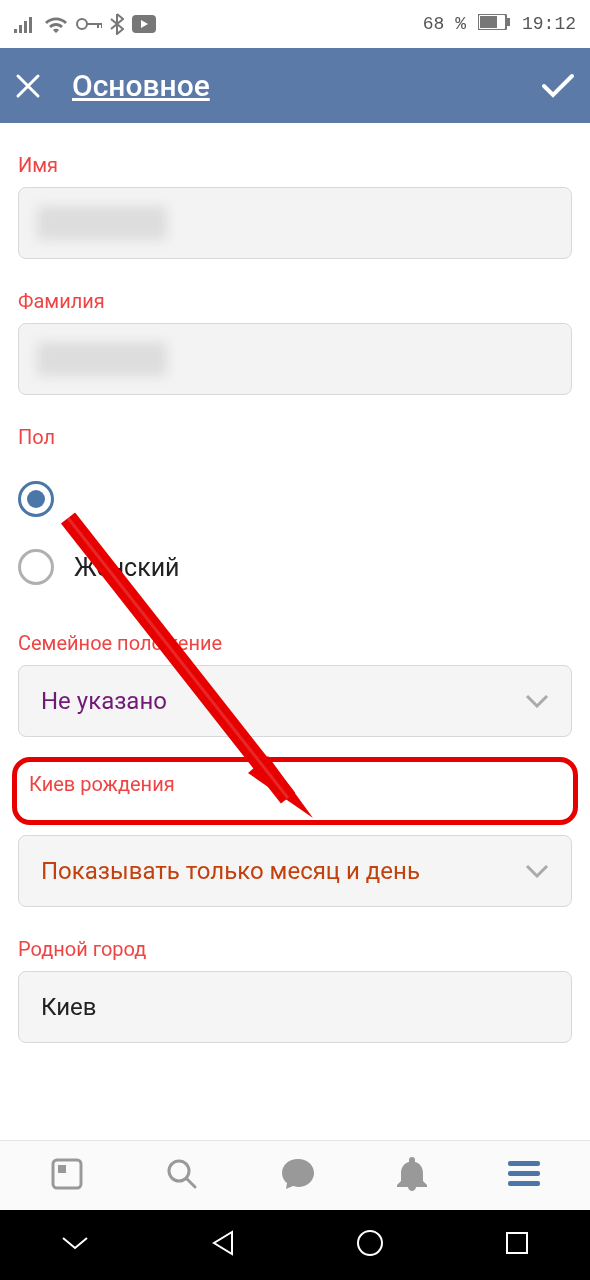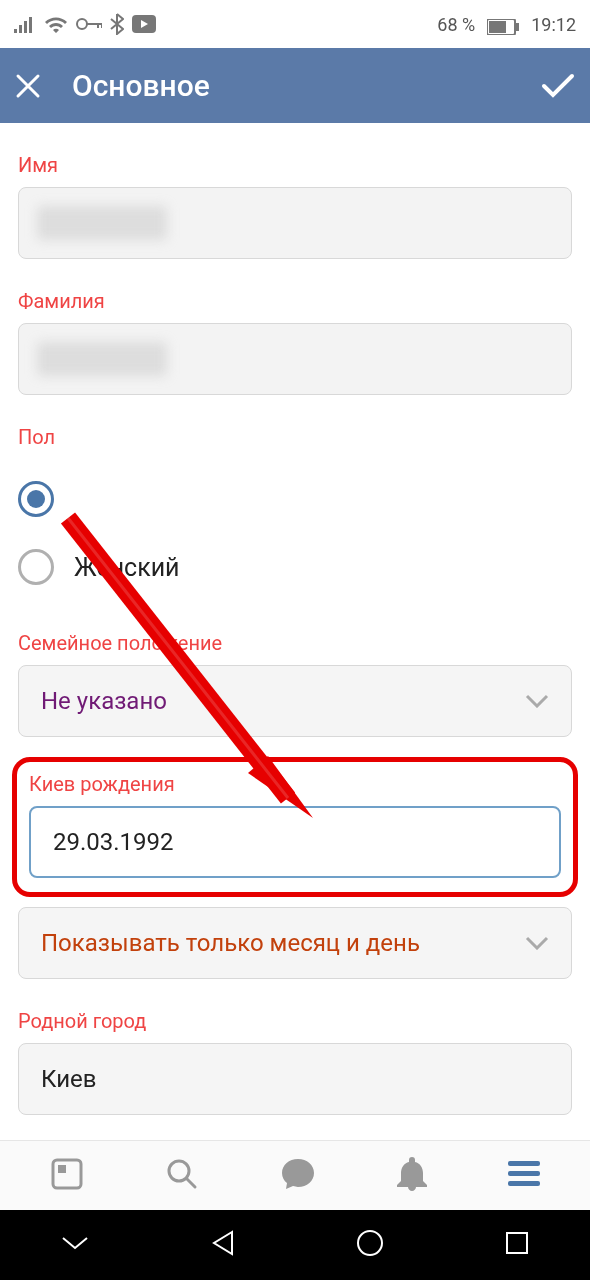--- a/index.html
+++ b/index.html
@@ -17,30 +17,31 @@
     height: 48px;
     background: #fff;
     display: flex;
     align-items: center;
     justify-content: space-between;
     padding: 0 14px;
     color: #555;
     font-size: 18px;
   }
   .status-left { display: flex; align-items: center; gap: 8px; }
-  .status-right { display: flex; align-items: flex-end; gap: 12px; }
+  .status-right { display: flex; align-items: flex-start; gap: 12px; font-family: Liberation Mono, monospace; }
 
   
   .app-header {
     height: 75px;
     background: #5b7aa8;
     display: flex;
     align-items: center;
     padding: 0 14px;
     color: #fff;
+    text-decoration: underline;
   }
   .close-btn { width: 50px; display: flex; align-items: center; justify-content: flex-start; }
   .header-title { flex: 1; font-size: 30px; font-weight: 500; padding-left: 8px; }
   .save-btn { width: 50px; display: flex; align-items: center; justify-content: flex-end; }
 
   
   .form-area {
     padding: 0 18px;
     background: #fff;
   }
@@ -262,23 +263,20 @@
   <div class="field-label">Семейное положение</div>
   <div class="select-field">
     <span>Не указано</span>
     <svg class="chevron" width="24" height="14" viewBox="0 0 24 14">
         <path fill="none" stroke="#aaa" stroke-width="3" d="M2 2l10 10L22 2"></path>
       </svg>
   </div>
 
   <div class="highlight-box">
     <div class="field-label">Киев рождения</div>
-    <div class="date-input">
-      <span>29.03.1992</span>
-    </div>
   </div>
 
   <div class="select-field" style="color:#c2410c;">
     <span>Показывать только месяц и день</span>
     <svg class="chevron" width="24" height="14" viewBox="0 0 24 14">
         <path fill="none" stroke="#aaa" stroke-width="3" d="M2 2l10 10L22 2"></path>
       </svg>
   </div>
 
   <div class="field-label">Родной город</div>

